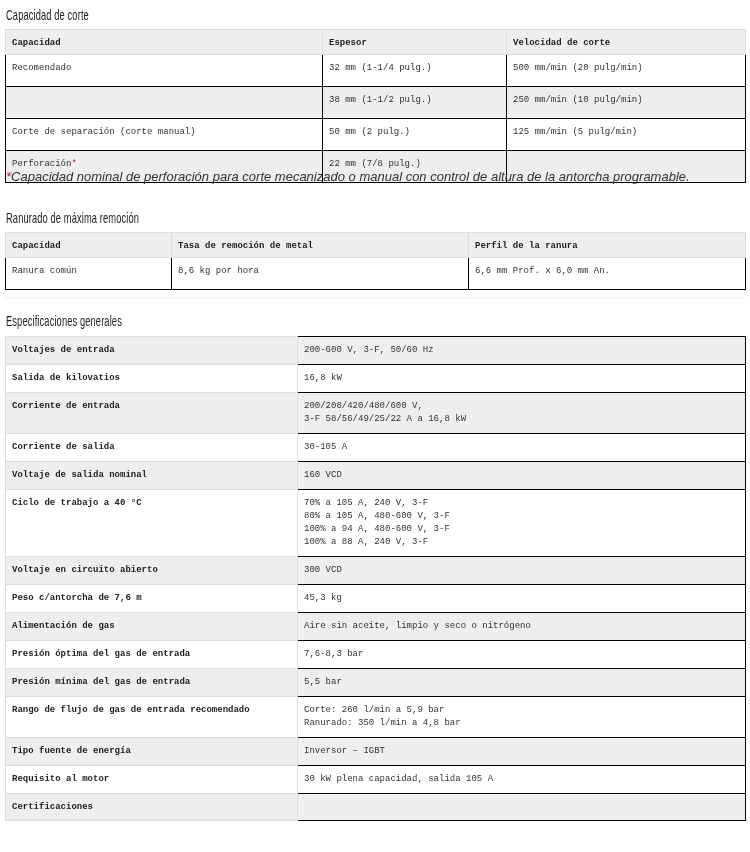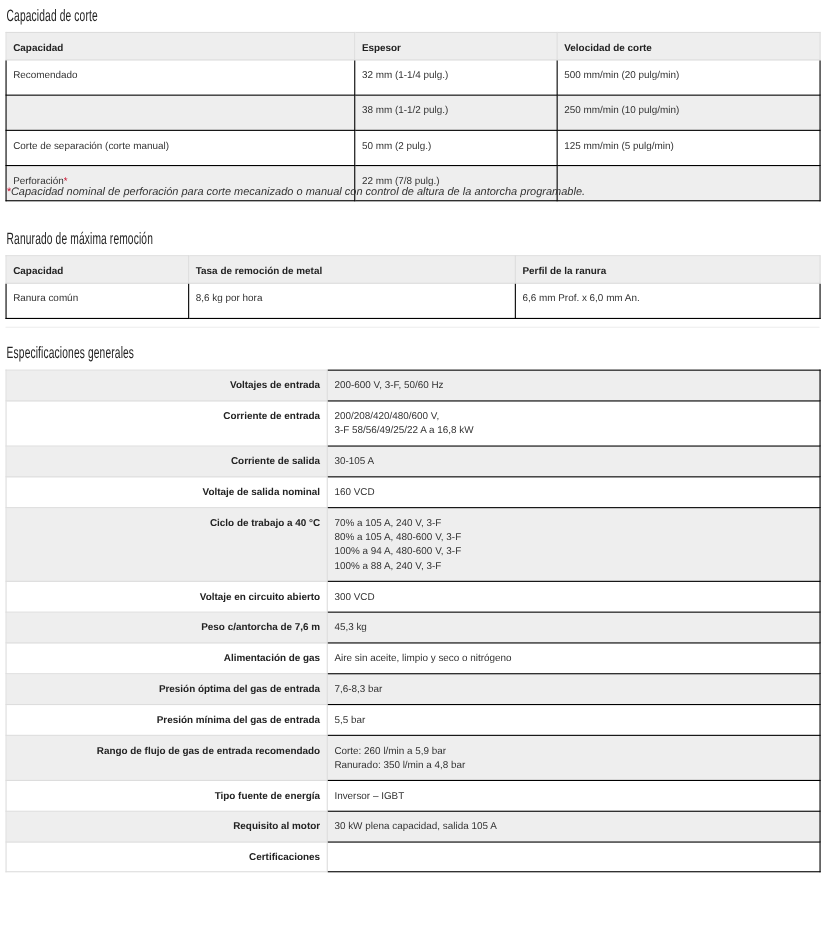--- a/index.html
+++ b/index.html
@@ -8,49 +8,48 @@
     font-family: "Liberation Sans", sans-serif; font-size: 9px; color: #333333;
   }
   .section-title {
     position: absolute; left: 6px; margin: 0;
     font-family: "Liberation Sans", sans-serif; font-weight: normal;
     font-size: 15px; color: #222222;
     transform: scaleX(0.62); transform-origin: left top;
     white-space: nowrap; letter-spacing: 0.2px;
   }
   table { border-collapse: collapse; position: absolute; left: 5px; width: 740px; table-layout: fixed; }
-  th, td { text-align: left; vertical-align: top; padding: 0 6px; line-height: 12px; }
+  th, td { text-align: left; vertical-align: top; padding: 0 6px; line-height: 12px; font-family: Liberation Mono, monospace; }
   thead th {
     background: #eeeeee; font-weight: bold; color: #222222;
     height: 25px; padding-top: 7px; padding-bottom: 0; box-sizing: border-box;
     border-top: 1px solid #dddddd; border-left: 1px solid #dddddd; border-right: 1px solid #dddddd;
     border-bottom: 1px solid #dddddd;
   }
   .cap td {
     height: 32px; box-sizing: border-box; padding-top: 7px;
     border: 1px solid #000000;
   }
   .cap tbody tr:nth-child(even) td { background: #eeeeee; }
   .cap tbody tr:nth-child(odd) td { background: #ffffff; }
   .cap tbody td:first-child { border-left: 1px solid #000000; }
 
   .footnote {
     position: absolute; left: 6px; top: 169px; margin: 0;
-    font-style: italic; font-size: 10px; color: #333333; white-space: nowrap;
+    font-style: italic; font-size: 13px; color: #333333; white-space: nowrap;
   }
   .asterisk { color: #c8102e; }
 
   .separator { position: absolute; left: 5px; top: 297px; width: 740px; height: 1px; background: #eeeeee; }
 
   .specs td { box-sizing: border-box; padding-top: 7px; padding-bottom: 7px; min-height: 25px; }
   .specs td.label {
     font-weight: bold; color: #222222;
     border-top: 1px solid #dddddd; border-bottom: 1px solid #dddddd; border-left: 1px solid #dddddd;
     border-right: 1px solid #dddddd;
-    text-align: right;
   }
   .specs td.value {
     border-top: 1px solid #000000; border-bottom: 1px solid #000000;
     border-right: 1px solid #000000; border-left: 1px solid #dddddd;
   }
   .specs tr:nth-child(odd) td { background: #eeeeee; }
   .specs tr:nth-child(even) td { background: #ffffff; }
   .specs .line { display: block; line-height: 13px; }
 </style>
 </head>
@@ -131,20 +130,26 @@
       <col style="width:448px">
     </colgroup>
   <tbody id="specs-body">
       <tr>
         <td class="label">Voltajes de entrada</td>
         <td class="value">
           <span class="line">200-600 V, 3-F, 50/60 Hz</span>
         </td>
       </tr>
       <tr>
+        <td class="label">Salida de kilovatios</td>
+        <td class="value">
+          <span class="line">16,8 kW</span>
+        </td>
+      </tr>
+      <tr>
         <td class="label">Corriente de entrada</td>
         <td class="value">
           <span class="line">200/208/420/480/600 V,</span>
           <span class="line">3-F 58/56/49/25/22 A a 16,8 kW</span>
         </td>
       </tr>
       <tr>
         <td class="label">Corriente de salida</td>
         <td class="value">
           <span class="line">30-105 A</span>

